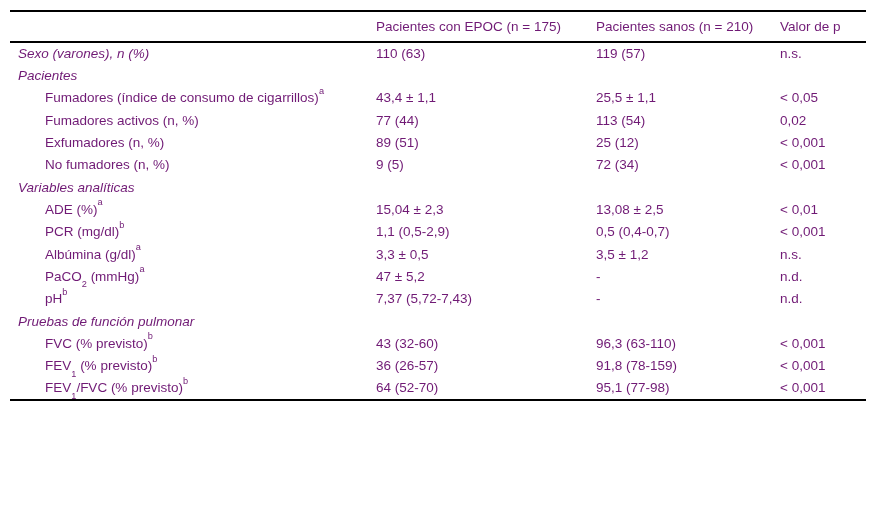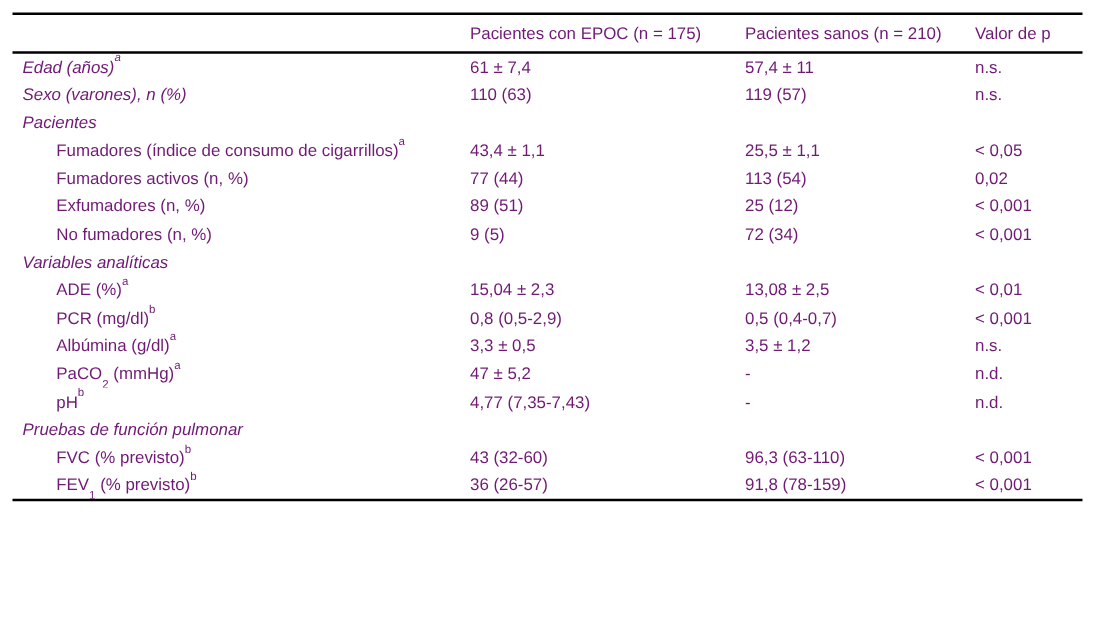--- a/index.html
+++ b/index.html
@@ -80,26 +80,20 @@
       <thead>
         <tr>
           <th></th>
           <th>Pacientes con EPOC (n = 175)</th>
           <th>Pacientes sanos (n = 210)</th>
           <th>Valor de p</th>
         </tr>
       </thead>
       <tbody>
           <tr class="top-row">
-            <td class="label">Edad (años)<sup>a</sup></td>
-            <td>61 ± 7,4</td>
-            <td>57,4 ± 11</td>
-            <td>n.s.</td>
-          </tr>
-          <tr class="top-row">
             <td class="label">Sexo (varones), n (%)</td>
             <td>110 (63)</td>
             <td>119 (57)</td>
             <td>n.s.</td>
           </tr>
           <tr class="section-row">
             <td class="label">Pacientes</td>
             <td></td>
             <td></td>
             <td></td>
@@ -135,39 +129,39 @@
             <td></td>
           </tr>
           <tr class="item-row">
             <td class="label indent">ADE (%)<sup>a</sup></td>
             <td>15,04 ± 2,3</td>
             <td>13,08 ± 2,5</td>
             <td>&lt; 0,01</td>
           </tr>
           <tr class="item-row">
             <td class="label indent">PCR (mg/dl)<sup>b</sup></td>
-            <td>0,8 (0,5-2,9)</td>
+            <td>1,1 (0,5-2,9)</td>
             <td>0,5 (0,4-0,7)</td>
             <td>&lt; 0,001</td>
           </tr>
           <tr class="item-row">
             <td class="label indent">Albúmina (g/dl)<sup>a</sup></td>
             <td>3,3 ± 0,5</td>
             <td>3,5 ± 1,2</td>
             <td>n.s.</td>
           </tr>
           <tr class="item-row">
             <td class="label indent">PaCO<sub>2</sub> (mmHg)<sup>a</sup></td>
             <td>47 ± 5,2</td>
             <td>-</td>
             <td>n.d.</td>
           </tr>
           <tr class="item-row">
             <td class="label indent">pH<sup>b</sup></td>
-            <td>4,77 (7,35-7,43)</td>
+            <td>7,37 (5,72-7,43)</td>
             <td>-</td>
             <td>n.d.</td>
           </tr>
           <tr class="section-row">
             <td class="label">Pruebas de función pulmonar</td>
             <td></td>
             <td></td>
             <td></td>
           </tr>
           <tr class="item-row">
@@ -175,16 +169,22 @@
             <td>43 (32-60)</td>
             <td>96,3 (63-110)</td>
             <td>&lt; 0,001</td>
           </tr>
           <tr class="item-row">
             <td class="label indent">FEV<sub>1</sub> (% previsto)<sup>b</sup></td>
             <td>36 (26-57)</td>
             <td>91,8 (78-159)</td>
             <td>&lt; 0,001</td>
           </tr>
+          <tr class="item-row">
+            <td class="label indent">FEV<sub>1</sub>/FVC (% previsto)<sup>b</sup></td>
+            <td>64 (52-70)</td>
+            <td>95,1 (77-98)</td>
+            <td>&lt; 0,001</td>
+          </tr>
         </tbody>
     </table>
   </div>
 </div>
 
 </body></html>

